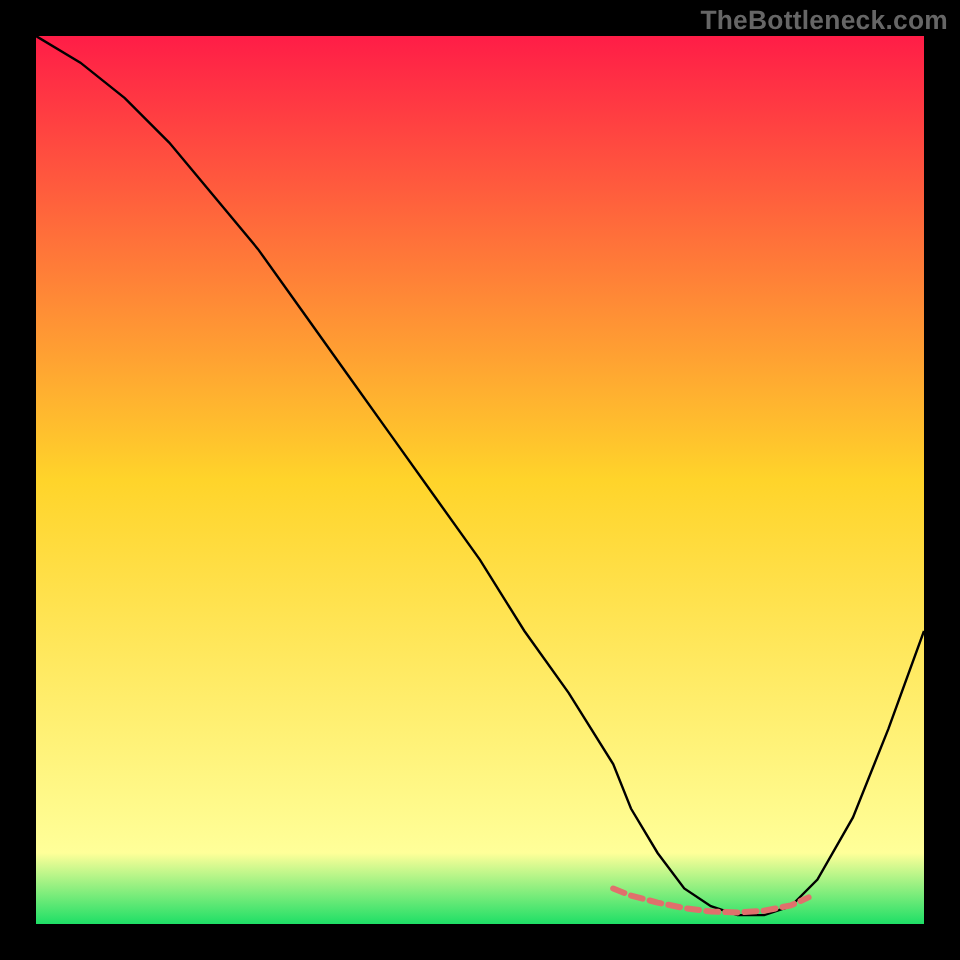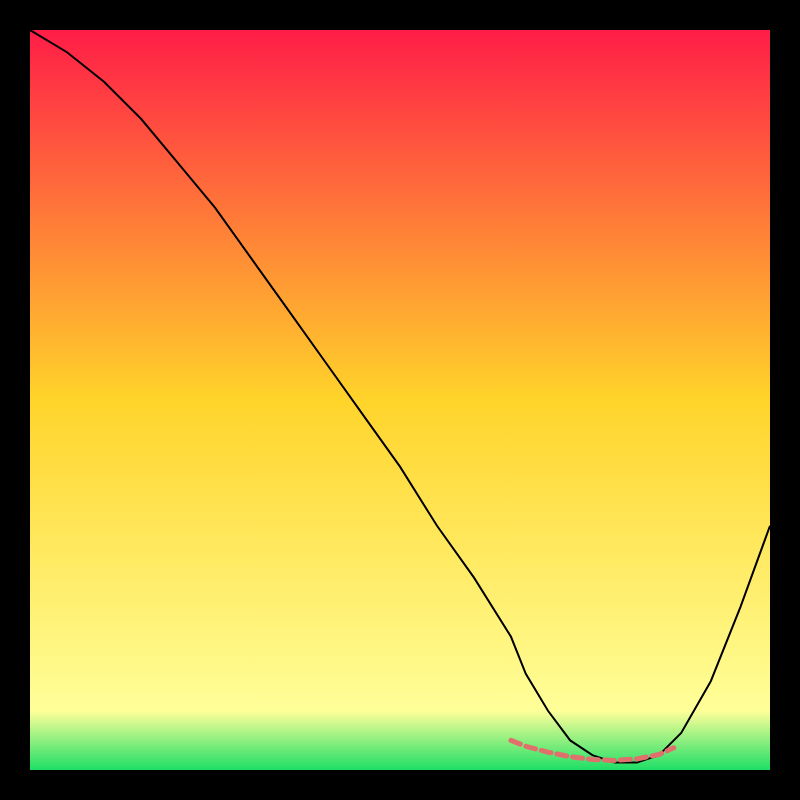--- a/index.html
+++ b/index.html
@@ -33,20 +33,21 @@
     width: 740px;
     height: 740px;
     display: block;
   }
 </style>
 </head>
 <body>
 
 <div class="frame">
 
+  <div class="watermark">TheBottleneck.com</div>
 
   <svg class="plot" viewBox="0 0 740 740" preserveAspectRatio="none">
     <defs>
       <linearGradient id="bg-grad" x1="0" y1="0" x2="0" y2="1">
         <stop id="g0" offset="0%" stop-color="rgb(255,29,71)"></stop>
         <stop id="g1" offset="50%" stop-color="rgb(255,212,42)"></stop>
         <stop id="g2" offset="92%" stop-color="rgb(255,255,153)"></stop>
         <stop id="g3" offset="100%" stop-color="rgb(30,223,102)"></stop>
       </linearGradient>
     </defs>

